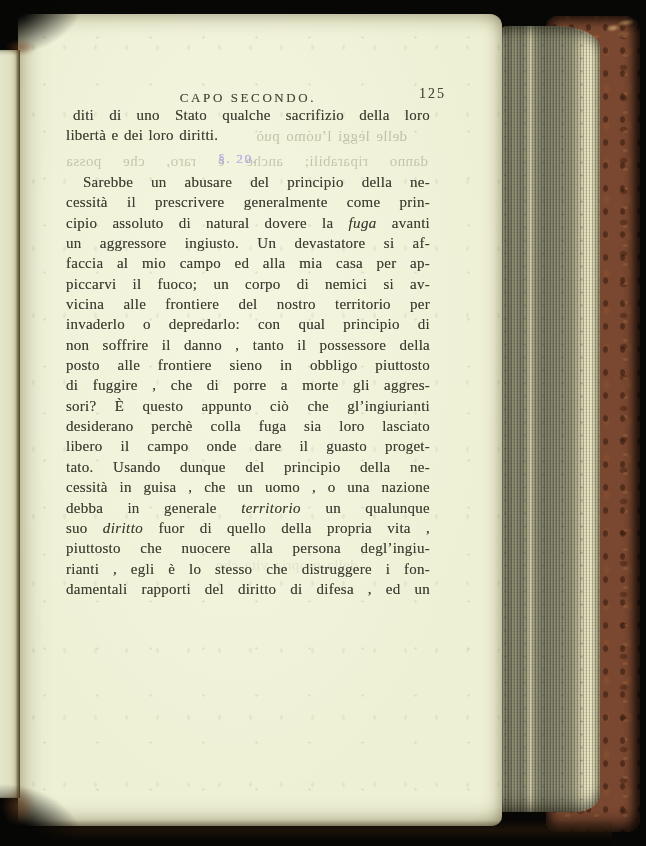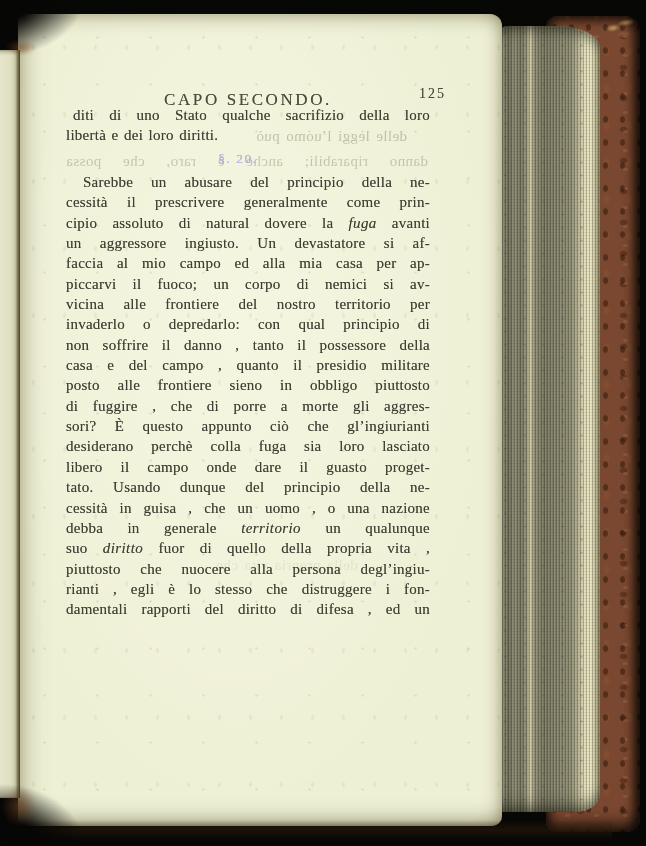--- a/index.html
+++ b/index.html
@@ -73,21 +73,21 @@
   .textcol{position:absolute;color:#3f3e34;font-size:15px;line-height:20.35px;
     letter-spacing:.25px;word-spacing:1.5px;text-shadow:0 0 .5px rgba(62,60,46,.55);}
   .line{text-align:justify;text-align-last:justify;}
   .line.no-just{text-align:left;text-align-last:auto;}
   #block1 .line:first-child{padding-left:7px;}
   #mainpara .line:first-child{text-indent:17px;}
   .it{font-style:italic;letter-spacing:.4px;}
 
   .header-row{position:absolute;left:66px;top:89px;width:364px;height:18px;color:#4b4a3c;}
   .running-title{position:absolute;left:50%;transform:translateX(-50%);top:1px;
-    font-size:17px;letter-spacing:2.6px;white-space:nowrap;text-shadow:0 0 .5px rgba(70,68,52,.5);}
+    font-size:13px;letter-spacing:2.6px;white-space:nowrap;text-shadow:0 0 .5px rgba(70,68,52,.5);}
   .page-number{position:absolute;right:-16px;top:-3px;font-size:14px;letter-spacing:2px;
     text-shadow:0 0 .5px rgba(70,68,52,.5);}
 
   .section-heading{position:absolute;left:56px;top:151px;width:364px;text-align:center;
     color:#c4b5fd;font-size:13.5px;letter-spacing:1.5px;text-shadow:0 0 .5px rgba(62,60,46,.5);}
 
   
   .ghost{position:absolute;transform:scaleX(-1);color:#7d8060;filter:blur(.5px);
     font-size:15px;line-height:19px;letter-spacing:.4px;word-spacing:2px;white-space:nowrap;}
   .ghost.wide{white-space:normal;text-align:justify;text-align-last:justify;}
@@ -125,21 +125,20 @@
   <div class="textcol" id="mainpara" style="left:66px;top:172px;width:364px;">
       <div class="line"><span>Sarebbe un abusare del principio della ne-</span></div>
       <div class="line"><span>cessità il prescrivere generalmente come prin-</span></div>
       <div class="line"><span>cipio assoluto di natural dovere la </span><span class="it">fuga</span><span> avanti</span></div>
       <div class="line"><span>un aggressore ingiusto. Un devastatore si af-</span></div>
       <div class="line"><span>faccia al mio campo ed alla mia casa per ap-</span></div>
       <div class="line"><span>piccarvi il fuoco; un corpo di nemici si av-</span></div>
       <div class="line"><span>vicina alle frontiere del nostro territorio per</span></div>
       <div class="line"><span>invaderlo o depredarlo: con qual principio di</span></div>
       <div class="line"><span>non soffrire il danno , tanto il possessore della</span></div>
-      <div class="line"><span>casa e del campo , quanto il presidio militare</span></div>
       <div class="line"><span>posto alle frontiere sieno in obbligo piuttosto</span></div>
       <div class="line"><span>di fuggire , che di porre a morte gli aggres-</span></div>
       <div class="line"><span>sori? È questo appunto ciò che gl’ingiurianti</span></div>
       <div class="line"><span>desiderano perchè colla fuga sia loro lasciato</span></div>
       <div class="line"><span>libero il campo onde dare il guasto proget-</span></div>
       <div class="line"><span>tato. Usando dunque del principio della ne-</span></div>
       <div class="line"><span>cessità in guisa , che un uomo , o una nazione</span></div>
       <div class="line"><span>debba in generale </span><span class="it">territorio</span><span> un qualunque</span></div>
       <div class="line"><span>suo </span><span class="it">diritto</span><span> fuor di quello della propria vita ,</span></div>
       <div class="line"><span>piuttosto che nuocere alla persona degl’ingiu-</span></div>

